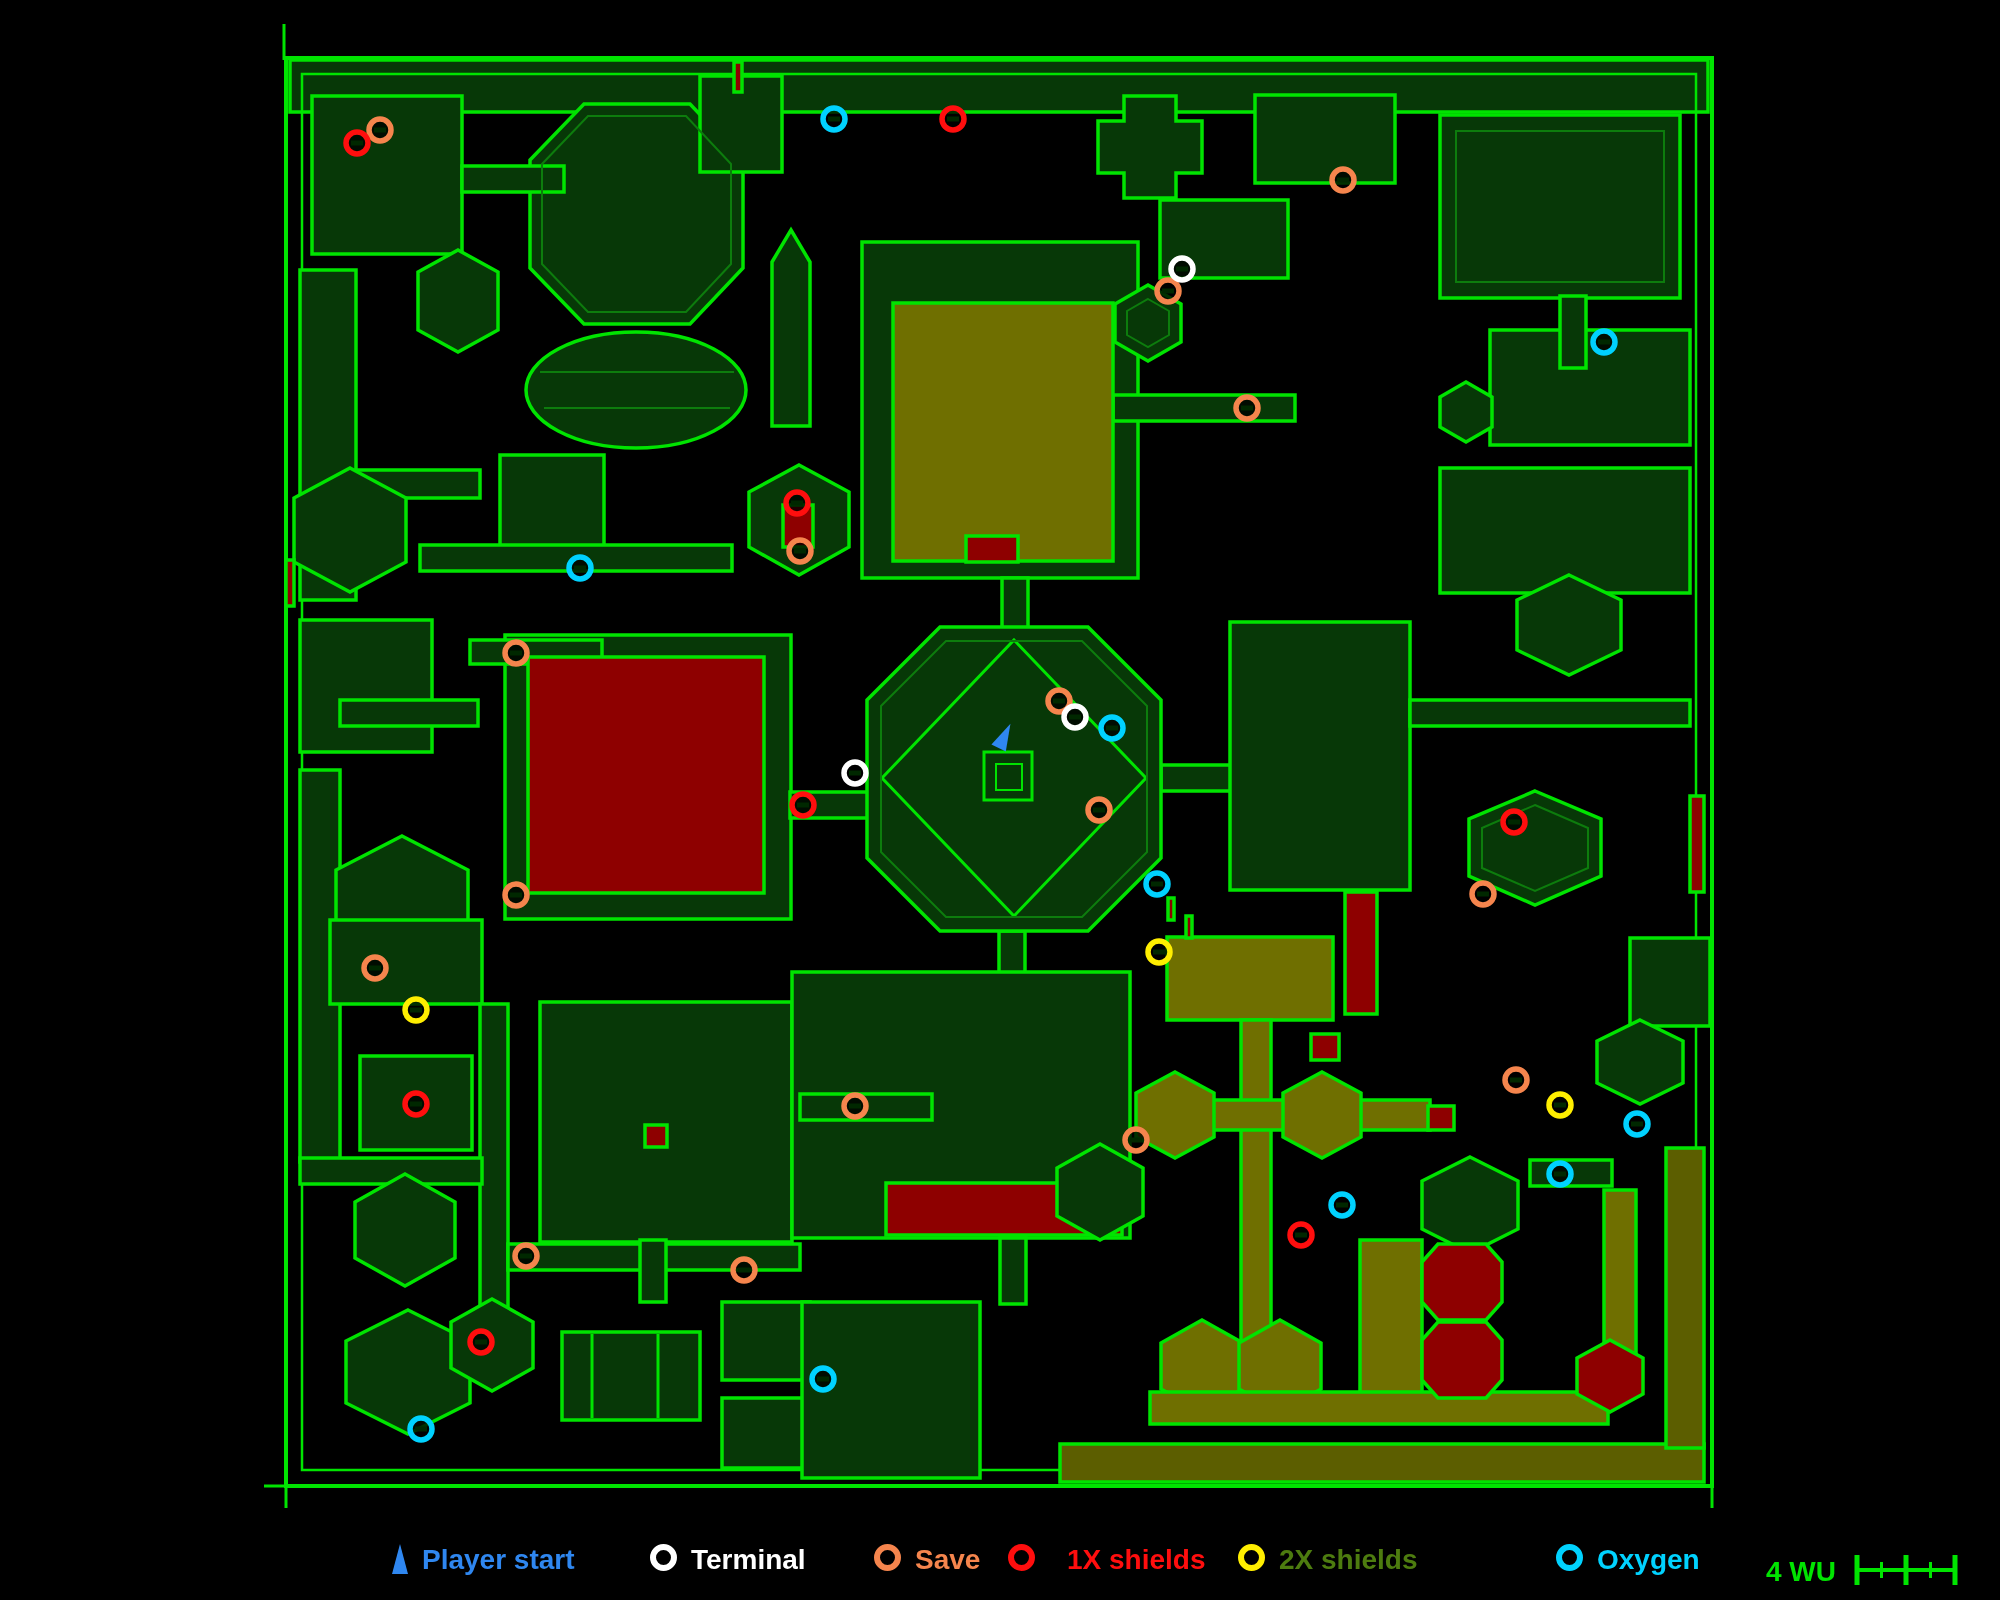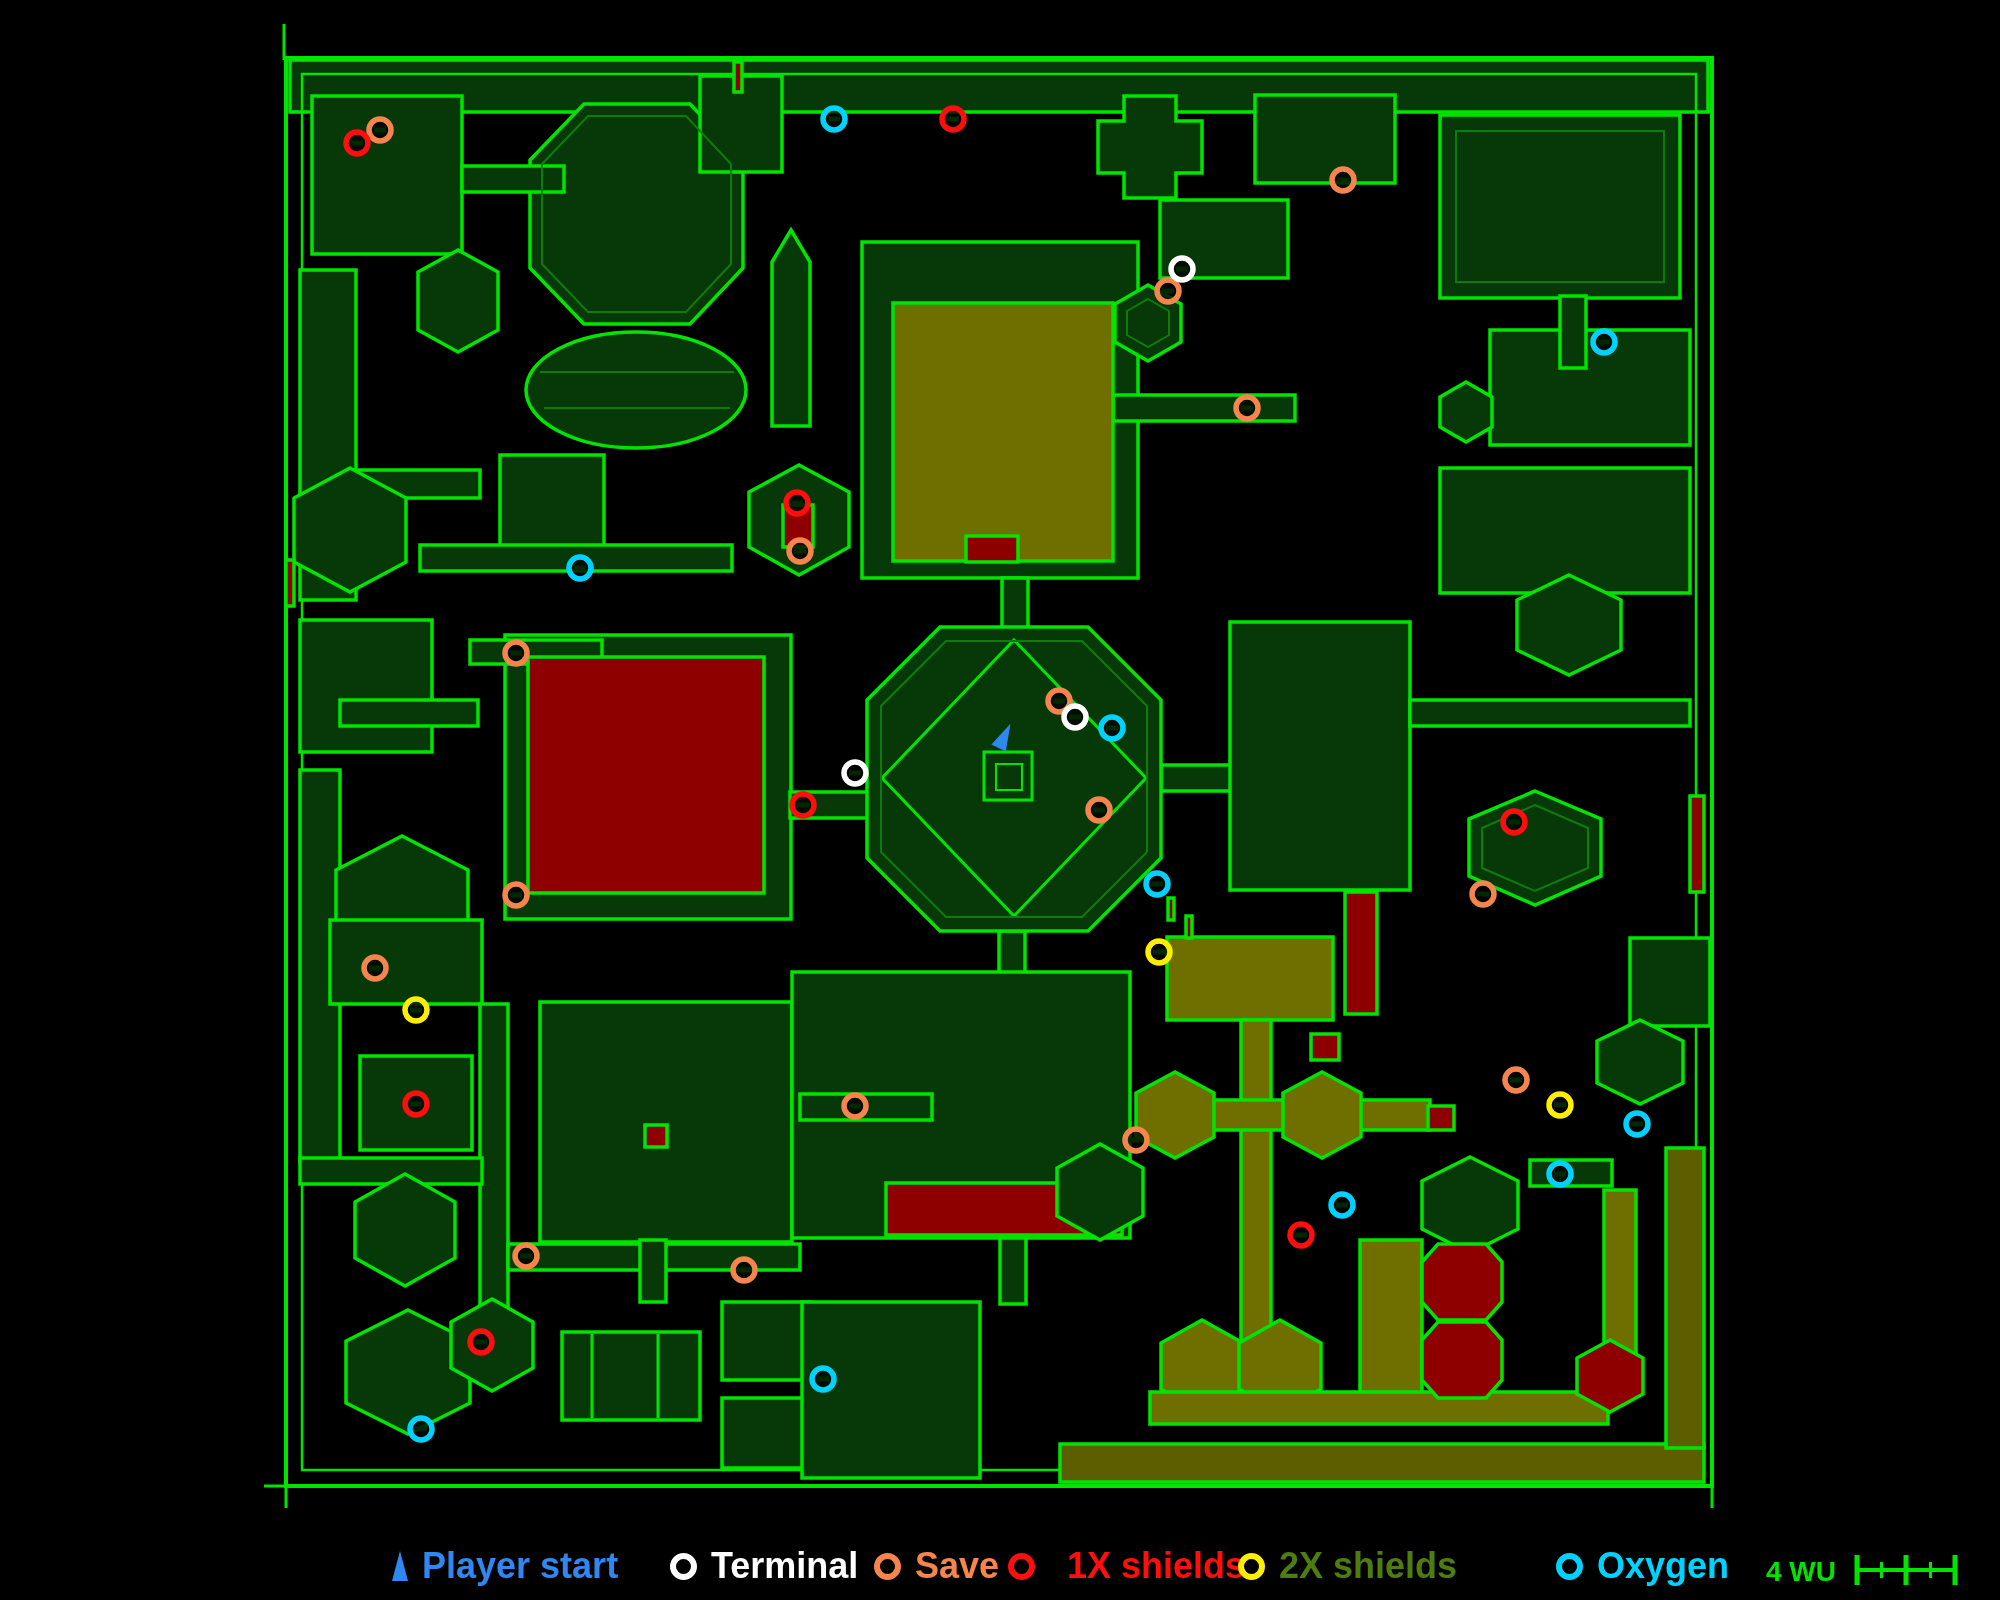--- a/index.html
+++ b/index.html
@@ -1,21 +1,21 @@
 <!DOCTYPE html>
 <html><head>
 <meta charset="utf-8">
 <style>
   html,body{margin:0;padding:0;background:#000;}
   .stage{position:relative;width:2000px;height:1600px;background:#000;overflow:hidden;
          font-family:"Liberation Sans", sans-serif;}
   #map{position:absolute;left:0;top:0;}
   .legend{position:absolute;left:0;top:1544px;width:2000px;height:44px;}
-  .legend-item{position:absolute;top:0;height:44px;display:flex;align-items:center;gap:14px;
-               font-weight:bold;font-size:36px;white-space:nowrap;}
+  .legend-item{position:absolute;top:0;height:44px;display:flex;align-items:flex-start;gap:14px;
+               font-weight:bold;font-size:28px;white-space:nowrap;}
   .ring{display:inline-block;width:15px;height:15px;border-radius:50%;border-style:solid;
         border-width:6px;background:#000;}
   .arrow{display:inline-block;width:0;height:0;border-left:8px solid transparent;
          border-right:8px solid transparent;border-bottom:30px solid #2f87f0;}
   .scale-item{position:absolute;top:0;height:44px;display:flex;align-items:flex-end;gap:18px;
               font-weight:bold;font-size:28px;color:#00e400;}
 </style>
 </head>
 <body>
 
@@ -221,21 +221,21 @@
           <line x1="27.5" y1="10" x2="27.5" y2="26" stroke="#00e400" stroke-width="3"></line>
           <line x1="52" y1="3" x2="52" y2="33" stroke="#00e400" stroke-width="5"></line>
           <line x1="76.5" y1="10" x2="76.5" y2="26" stroke="#00e400" stroke-width="3"></line>
           <line x1="101" y1="3" x2="101" y2="33" stroke="#00e400" stroke-width="5"></line>
         </svg>
     </div>
   <div class="legend-item" style="left: 392px;">
         <span class="arrow" style="border-bottom-color: rgb(47, 135, 240);"></span>
         <span style="color: rgb(47, 135, 240);">Player start</span>
       </div>
-      <div class="legend-item" style="left: 670px;">
+      <div class="legend-item" style="left: 650px;">
         <span class="ring" style="border-color: rgb(255, 255, 255);"></span>
         <span style="color: rgb(255, 255, 255);">Terminal</span>
       </div>
       <div class="legend-item" style="left: 874px;">
         <span class="ring" style="border-color: rgb(245, 133, 77);"></span>
         <span style="color: rgb(245, 133, 77);">Save</span>
       </div>
       <div class="legend-item" style="left: 1008px; gap: 32px;">
         <span class="ring" style="border-color: rgb(255, 14, 14);"></span>
         <span style="color: rgb(255, 14, 14);">1X shields</span>

